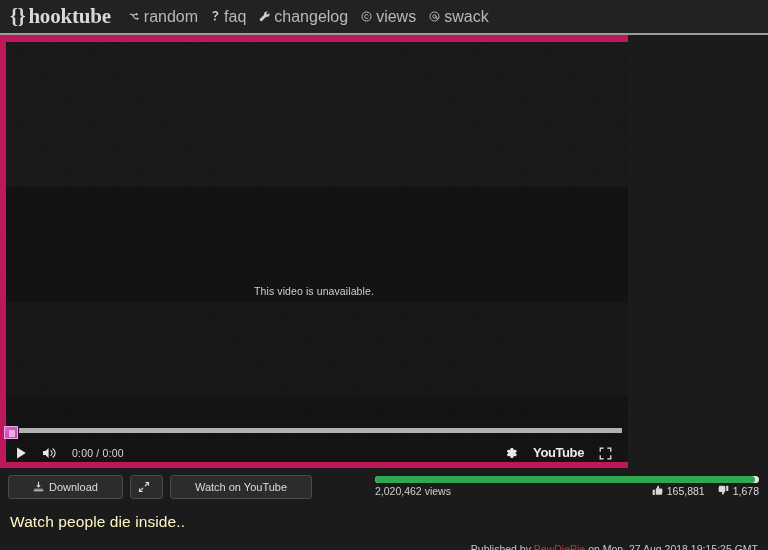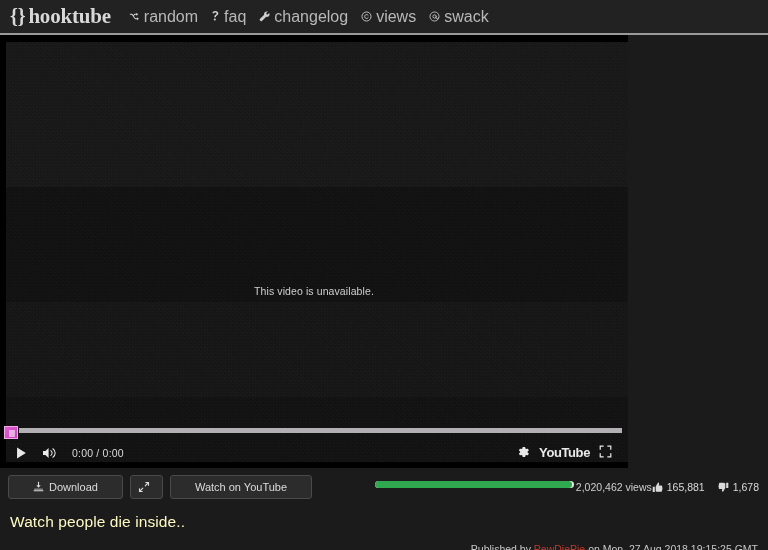--- a/index.html
+++ b/index.html
@@ -54,21 +54,21 @@
     align-items: center;
     line-height: 1;
   }
   .nav-link .nl-ico svg { display: block; }
 
   
   .stage {
     position: relative;
     width: 628px;
     height: 433px;
-    background: #000000;
+    background: #be185d;
     overflow: hidden;
   }
   .video-frame {
     position: absolute;
     left: 6px; top: 7px;
     width: 756px; height: 420px;
     background: #0d0d0d;
     overflow: hidden;
   }
   .noise {
@@ -133,21 +133,21 @@
   }
   .ctrl-bar {
     position: absolute;
     left: 0; right: 0; top: 11px;
     height: 31px;
     display: flex;
     align-items: center;
     padding: 0 8px 0 14px;
   }
   .ctrl-left { display: flex; align-items: center; gap: 14px; }
-  .ctrl-right { margin-left: auto; display: flex; align-items: flex-start; gap: 9px; padding-right: 8px; }
+  .ctrl-right { margin-left: auto; display: flex; align-items: flex-end; gap: 15px; padding-right: 8px; }
   .ctrl-btn {
     color: #e4e4e4;
     display: inline-flex;
     align-items: center;
     justify-content: center;
     line-height: 1;
   }
   .ctrl-btn svg { display: block; }
   .time-display {
     color: #dadada;
@@ -188,21 +188,21 @@
     cursor: pointer;
   }
   .btn svg { display: block; }
   .btn-icon-only { padding: 0 7px; }
 
   .stats {
     margin-left: auto;
     width: 385px;
     padding-right: 1px;
     display: flex;
-    flex-direction: row;
+    flex-direction: column;
     gap: 2px;
   }
   .ratio-bar {
     height: 7px;
     width: 100%;
     border-radius: 4px;
     background: #e6e6e6;
     overflow: hidden;
     position: relative;
   }
@@ -213,21 +213,21 @@
     border-radius: 4px;
   }
   .stats-line {
     display: flex;
     align-items: center;
     font-size: 10.5px;
     color: #cfcfcf;
   }
   .views { white-space: nowrap; }
   .votes { margin-left: auto; display: flex; align-items: center; gap: 13px; }
-  .vote { display: inline-flex; align-items: flex-end; gap: 4px; white-space: nowrap; color: #dadada; }
+  .vote { display: inline-flex; align-items: flex-start; gap: 4px; white-space: nowrap; color: #dadada; }
   .vote svg { display: block; }
 
   
   .title-block { padding: 8px 10px 0 10px; }
   .video-title {
     color: #fef9c3;
     font-size: 15.5px;
     font-weight: normal;
     letter-spacing: 0.1px;
   }

